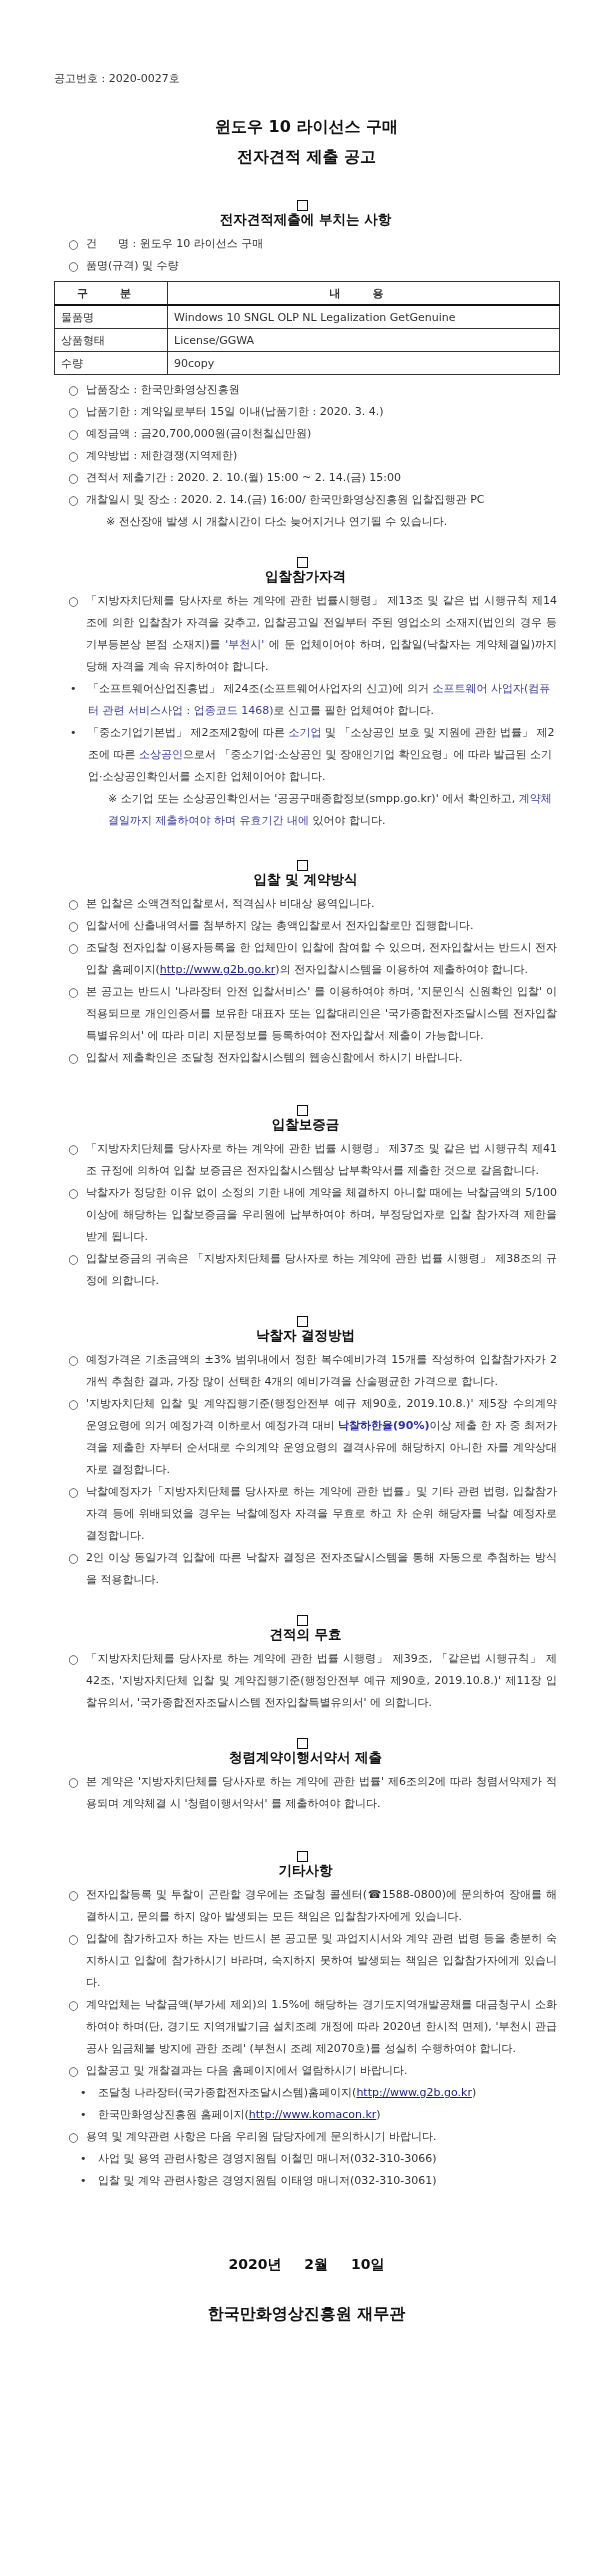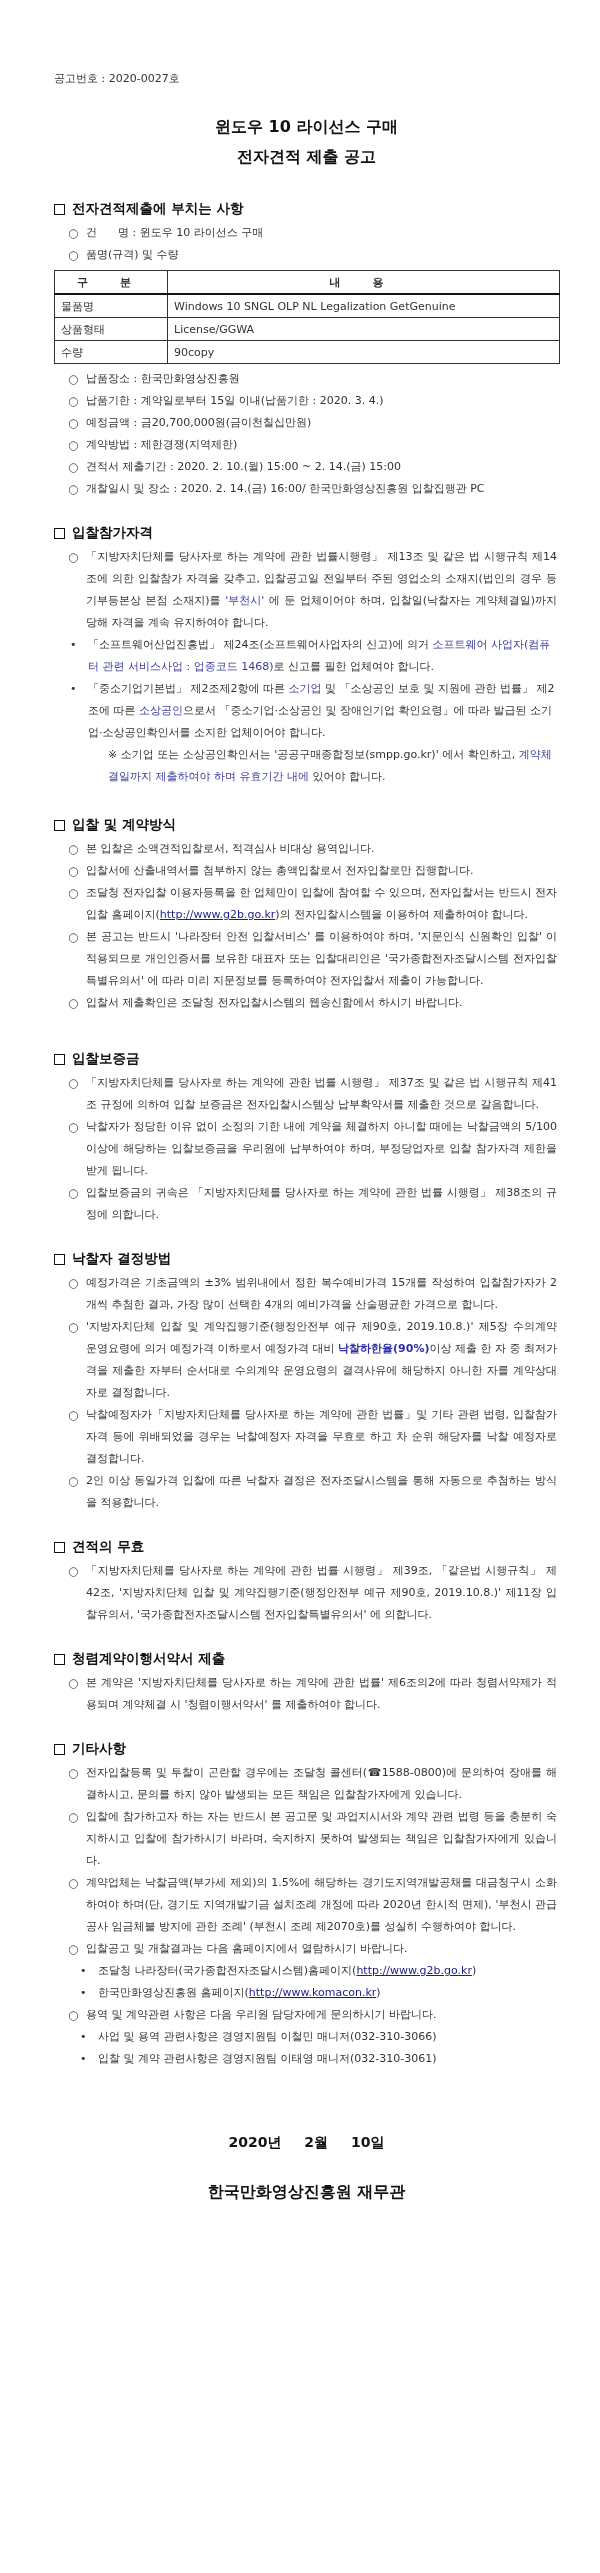--- a/index.html
+++ b/index.html
@@ -9,21 +9,21 @@
       font-family: "DejaVu Sans", "Liberation Sans", sans-serif;
       color: #222;
       position: relative;
     }
     .page { padding: 71px 43px 40px 56px; box-sizing: border-box; width: 600px; }
     .notice-no { font-size: 11px; color: #333; margin-bottom: 26px; margin-left: -2px; }
     .title { text-align: center; font-weight: bold; font-size: 16px; line-height: 30px; color: #111; margin-bottom: 28px; }
     .section { margin-top: 20px; }
     .section:first-of-type { margin-top: 0; }
     .sec-head { display: flex; align-items: center; font-weight: bold; font-size: 13.5px; color: #111; margin-bottom: 4px; margin-left: -38px; padding-left: 0; }
-    .page .sec-head { margin-left: -2px; }
+    .page .sec-head { margin-left: -2px; flex-direction: column; }
     .sec-box { width: 11px; height: 11px; border: 1.8px solid #111; margin-right: 7px; box-sizing: border-box; flex: 0 0 auto; }
     .item { display: flex; font-size: 11px; line-height: 22px; color: #333; text-align: justify; }
     .item .mark { flex: 0 0 18px; margin-left: 12px; font-size: 12px; color: #444; }
     .item .txt { flex: 1 1 auto; }
     .bullet { display: flex; font-size: 11px; line-height: 22px; color: #333; }
     .bullet .mark { flex: 0 0 18px; margin-left: 14px; }
     .bullet .txt { flex: 1; }
     .sub { font-size: 11px; line-height: 22px; color: #333; margin-left: 52px; }
     .note { font-size: 11px; line-height: 22px; color: #333; margin-left: 50px; }
     .blue { color: #3b3b9e; }
@@ -101,20 +101,21 @@
         <span class="txt">계약방법 : 제한경쟁(지역제한)</span>
       </div>
     <div class="item">
         <span class="mark">○</span>
         <span class="txt">견적서 제출기간 : 2020. 2. 10.(월) 15:00 ~ 2. 14.(금) 15:00</span>
       </div>
     <div class="item">
         <span class="mark">○</span>
         <span class="txt">개찰일시 및 장소 : 2020. 2. 14.(금) 16:00/ 한국만화영상진흥원 입찰집행관 PC</span>
       </div>
+    <div class="note">※ 전산장애 발생 시 개찰시간이 다소 늦어지거나 연기될 수 있습니다.</div>
   </div>
 
   <div class="section" style="margin-top:24px">
     <div class="sec-head">
       <span class="sec-box"></span>
       <span>입찰참가자격</span>
     </div>
     <div class="item">
         <span class="mark">○</span>
       <span class="txt"><span>「지방자치단체를 당사자로 하는 계약에 관한 법률시행령」 제13조 및 같은 법 시행규칙 제14조에 의한 입찰참가 자격을 갖추고, 입찰공고일 전일부터 주된 영업소의 소재지(법인의 경우 등기부등본상 본점 소재지)를 </span><span class="blue">'부천시'</span><span> 에 둔 업체이어야 하며, 입찰일(낙찰자는 계약체결일)까지 당해 자격을 계속 유지하여야 합니다.</span></span>
@@ -214,21 +215,21 @@
     <div class="sec-head">
       <span class="sec-box"></span>
       <span>청렴계약이행서약서 제출</span>
     </div>
     <div class="item">
         <span class="mark">○</span>
         <span class="txt">본 계약은 '지방자치단체를 당사자로 하는 계약에 관한 법률' 제6조의2에 따라 청렴서약제가 적용되며 계약체결 시 '청렴이행서약서' 를 제출하여야 합니다.</span>
       </div>
   </div>
 
-  <div class="section" style="margin-top:24px">
+  <div class="section" style="margin-top:36px">
     <div class="sec-head">
       <span class="sec-box"></span>
       <span>기타사항</span>
     </div>
     <div class="item">
         <span class="mark">○</span>
         <span class="txt">전자입찰등록 및 투찰이 곤란할 경우에는 조달청 콜센터(☎1588-0800)에 문의하여 장애를 해결하시고, 문의를 하지 않아 발생되는 모든 책임은 입찰참가자에게 있습니다.</span>
       </div>
     <div class="item">
         <span class="mark">○</span>

